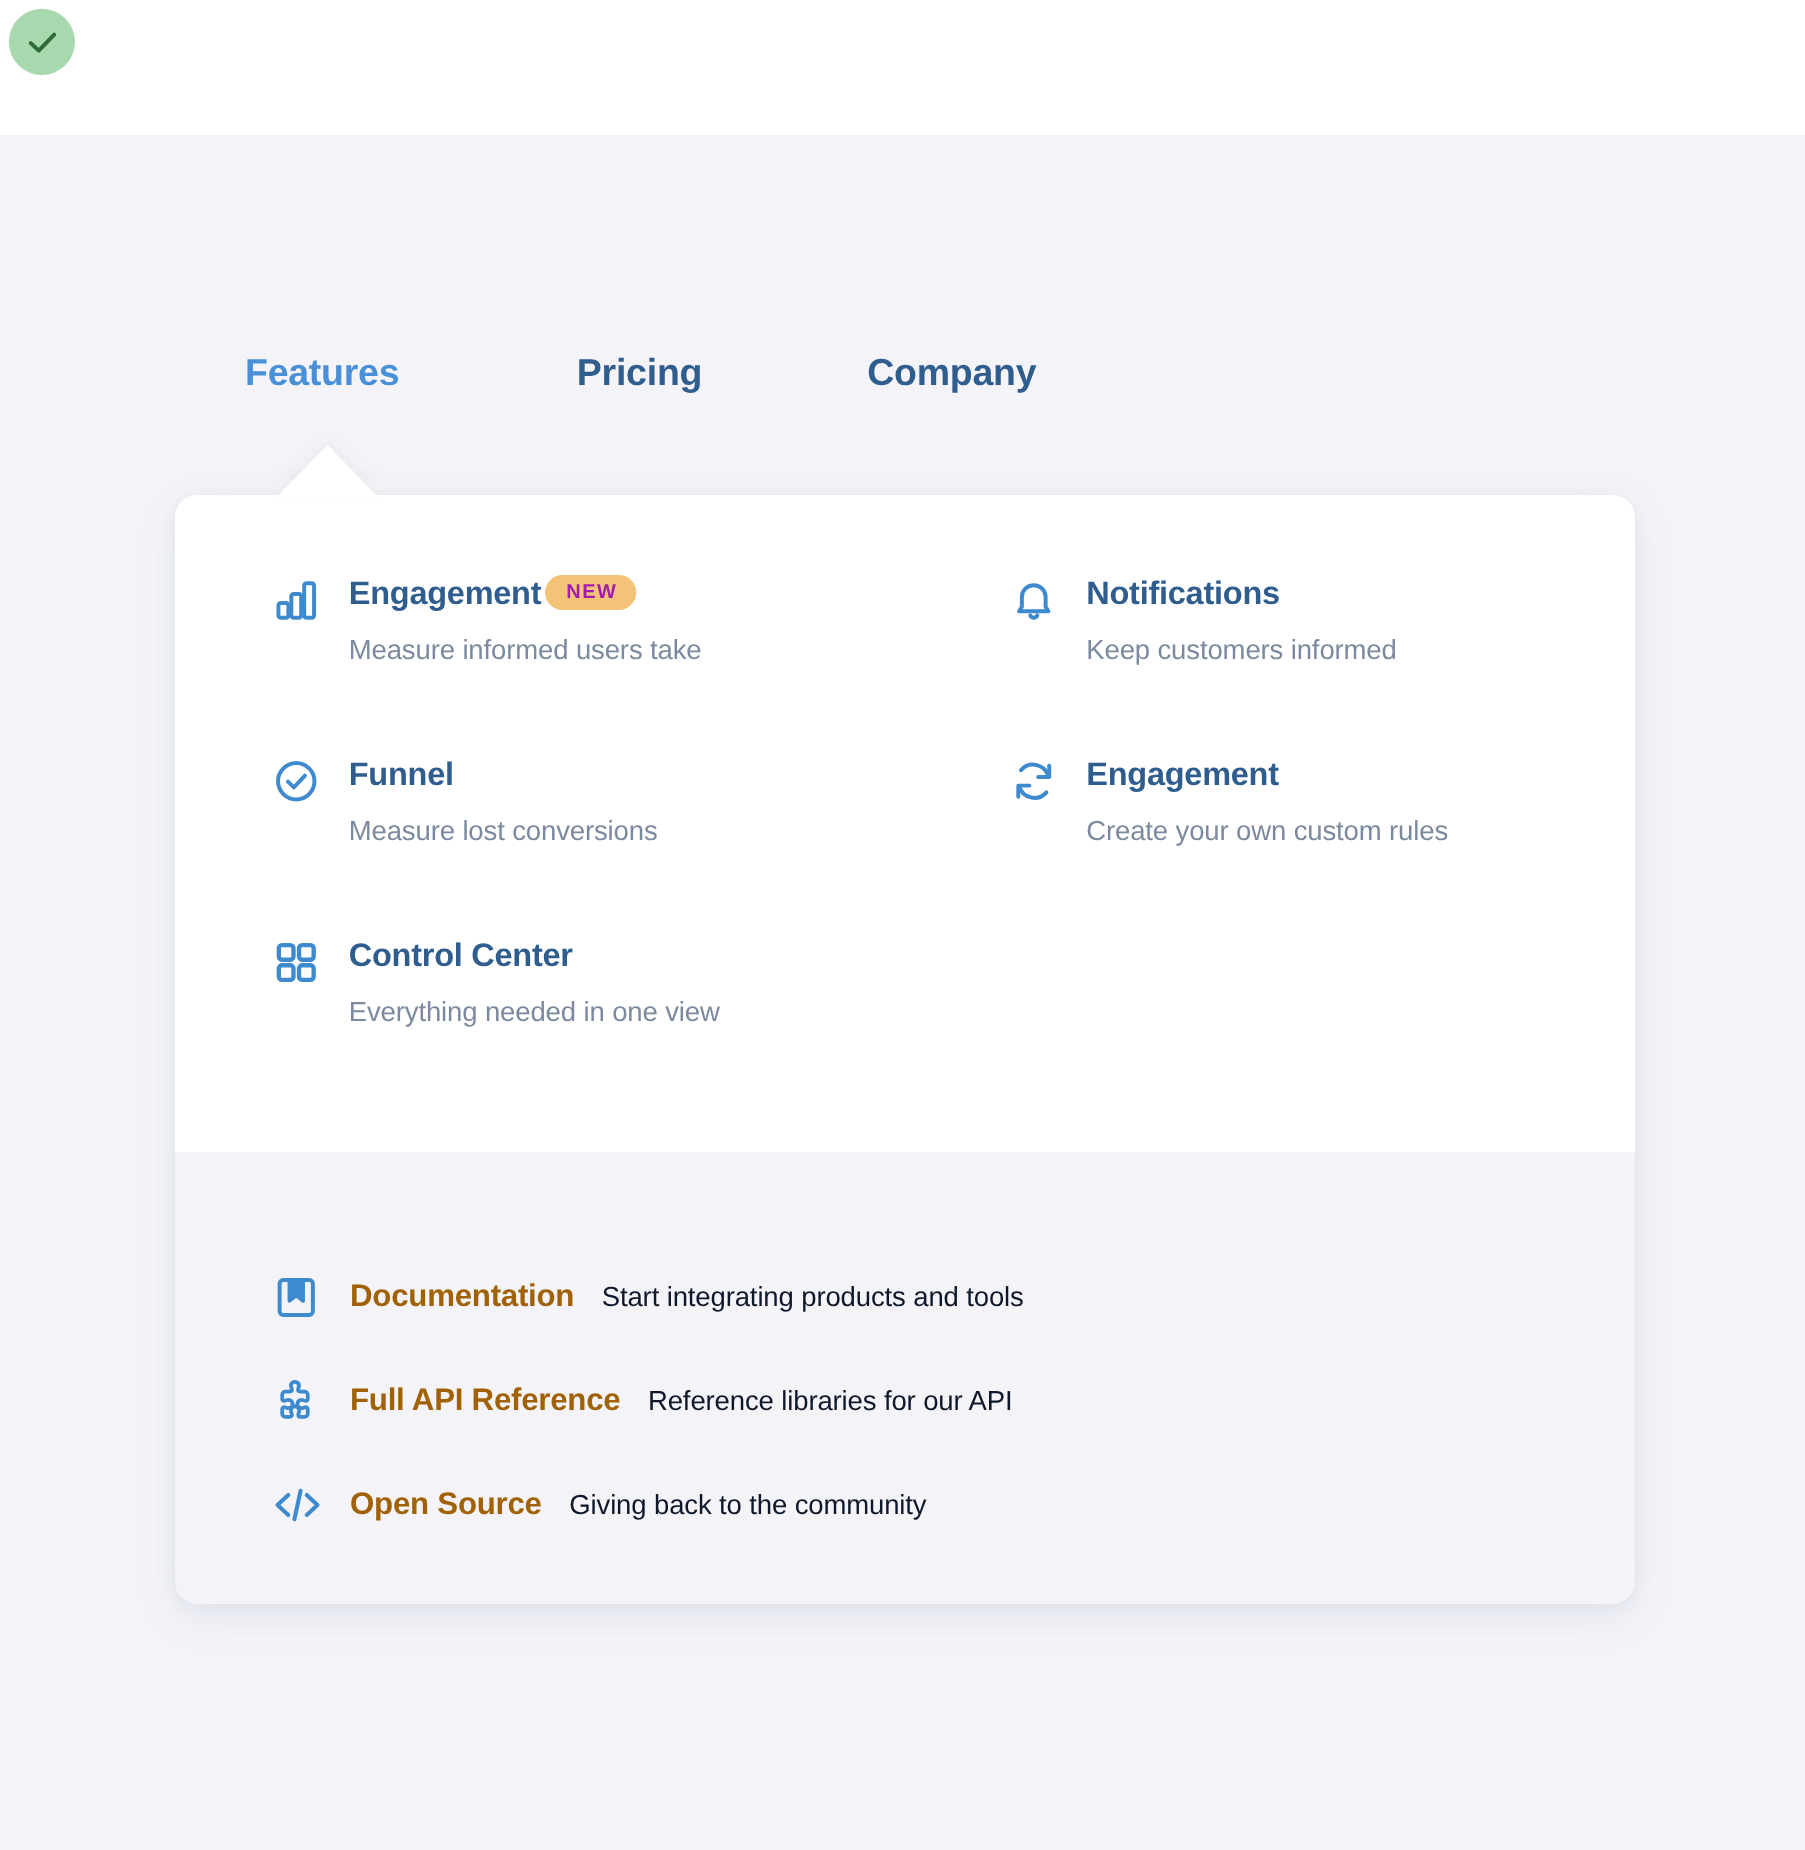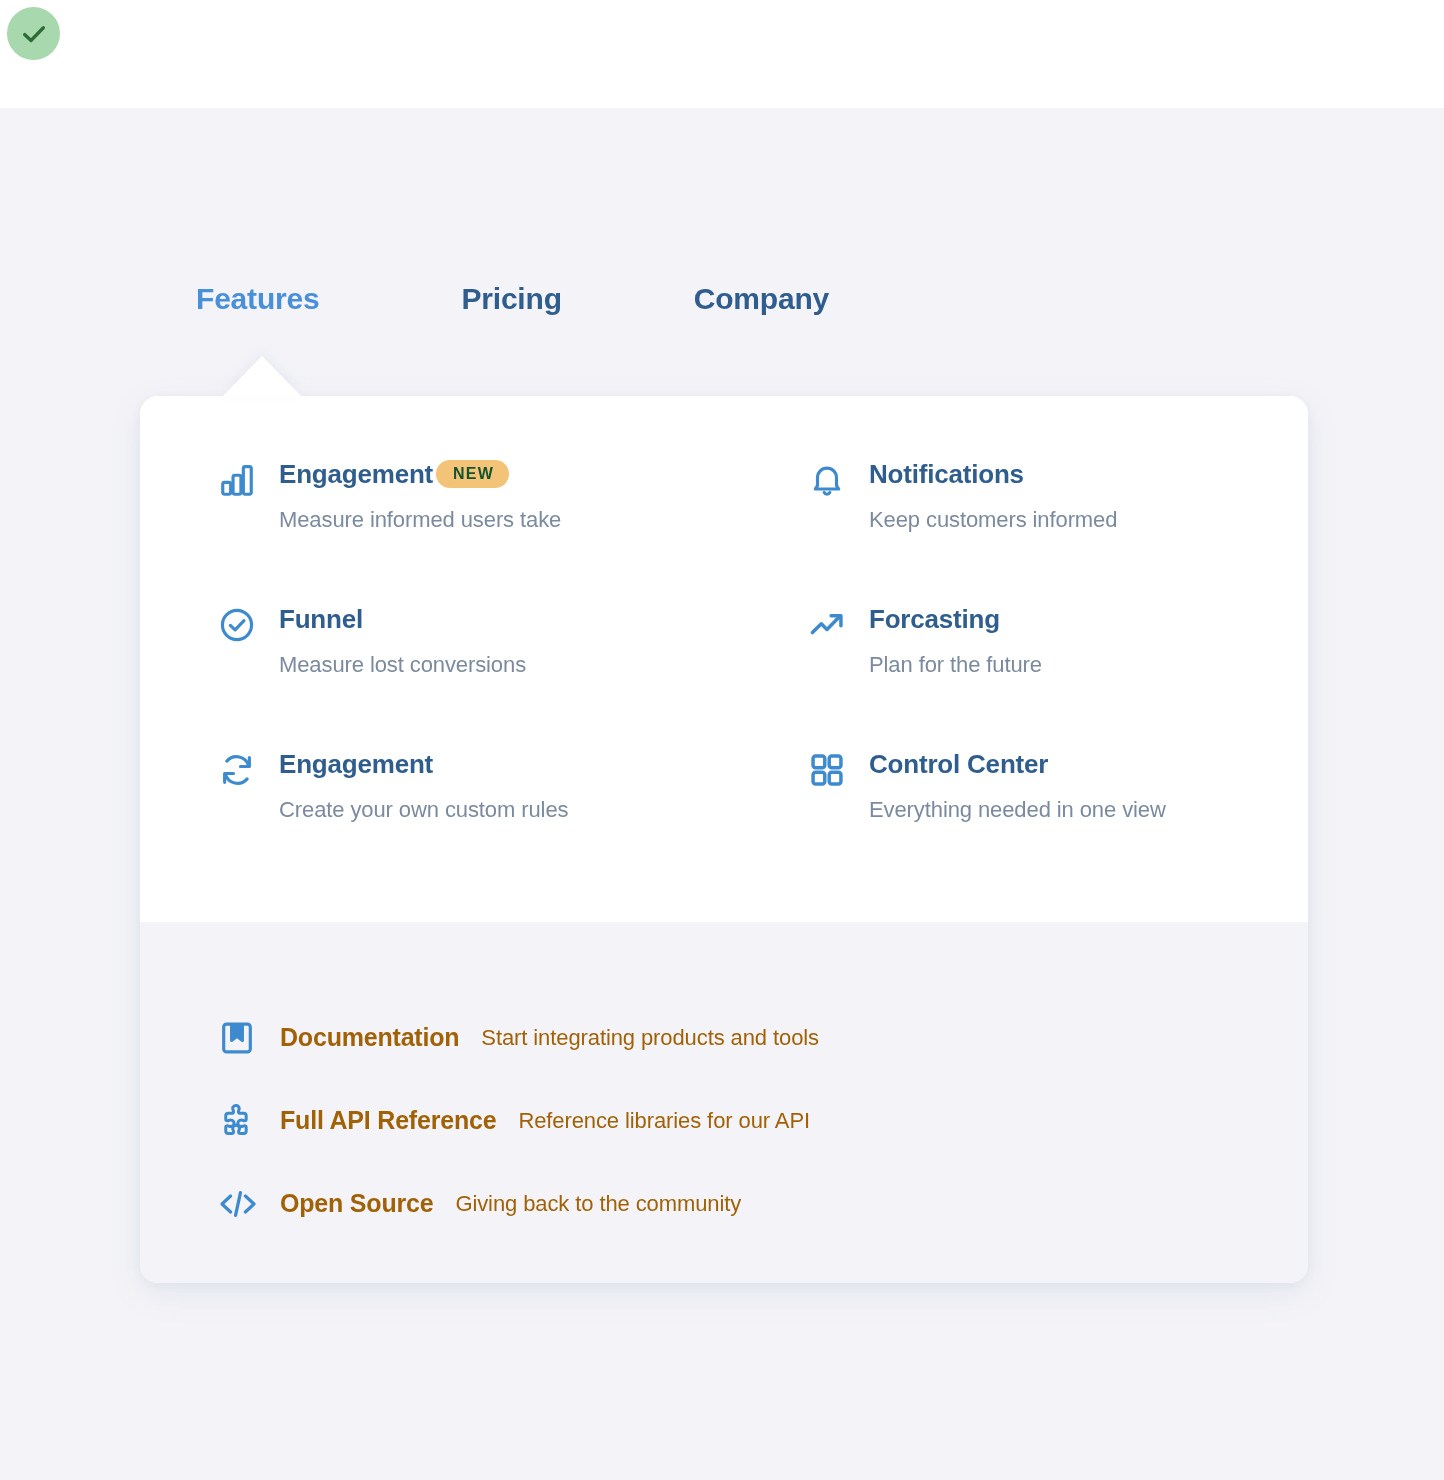--- a/index.html
+++ b/index.html
@@ -159,21 +159,21 @@
   .feature-title {
     font-size: 26px;
     font-weight: bold;
     color: #2f5d8e;
     letter-spacing: -0.2px;
     white-space: nowrap;
   }
 
   .badge-new {
     background: #f3c477;
-    color: #14532d;
+    color: #a21caf;
     font-size: 16px;
     font-weight: bold;
     letter-spacing: 1.2px;
     border-radius: 14px;
     padding: 6px 15px 6px 17px;
     line-height: 1;
   }
 
   .feature-desc {
     margin-top: 16px;
@@ -213,21 +213,21 @@
     font-size: 25px;
     font-weight: bold;
     color: #a16207;
     letter-spacing: -0.2px;
     white-space: nowrap;
   }
 
   .footer-desc {
     margin-left: 22px;
     font-size: 22px;
-    color: #a16207;
+    color: #0f172a;
     letter-spacing: -0.1px;
     white-space: nowrap;
   }
 </style>
 </head>
 <body>
 
 <div id="page">
 
   <div class="top-strip">
@@ -298,34 +298,20 @@
             </svg>
           </div>
           <div class="feature-body">
             <div class="feature-title-row">
               <span class="feature-title">Funnel</span>
             </div>
             <div class="feature-desc">Measure lost conversions</div>
           </div>
         </div>
 
-        <div class="feature-item">
-          <div class="feature-icon">
-            <svg width="38" height="38" viewBox="0 0 24 24" fill="none" stroke="#3d8bce" stroke-width="2.2" stroke-linecap="round" stroke-linejoin="round">
-              <polyline points="2.8,16.8 8.4,11.2 12,14.8 20.4,6.2"></polyline>
-              <polyline points="14.6,6.2 20.8,6.2 20.8,12.4"></polyline>
-            </svg>
-          </div>
-          <div class="feature-body">
-            <div class="feature-title-row">
-              <span class="feature-title">Forcasting</span>
-            </div>
-            <div class="feature-desc">Plan for the future</div>
-          </div>
-        </div>
 
         <div class="feature-item">
           <div class="feature-icon">
             <svg width="38" height="38" viewBox="0 0 24 24" fill="none" stroke="#3d8bce" stroke-width="2" stroke-linecap="round" stroke-linejoin="round">
               <path d="M19.4 9.6A8 8 0 0 0 5.6 6.4"></path>
               <polyline points="19.8,4.2 19.8,9.8 14.2,9.8"></polyline>
               <path d="M4.6 14.4a8 8 0 0 0 13.8 3.2"></path>
               <polyline points="4.2,19.8 4.2,14.2 9.8,14.2"></polyline>
             </svg>
           </div>

